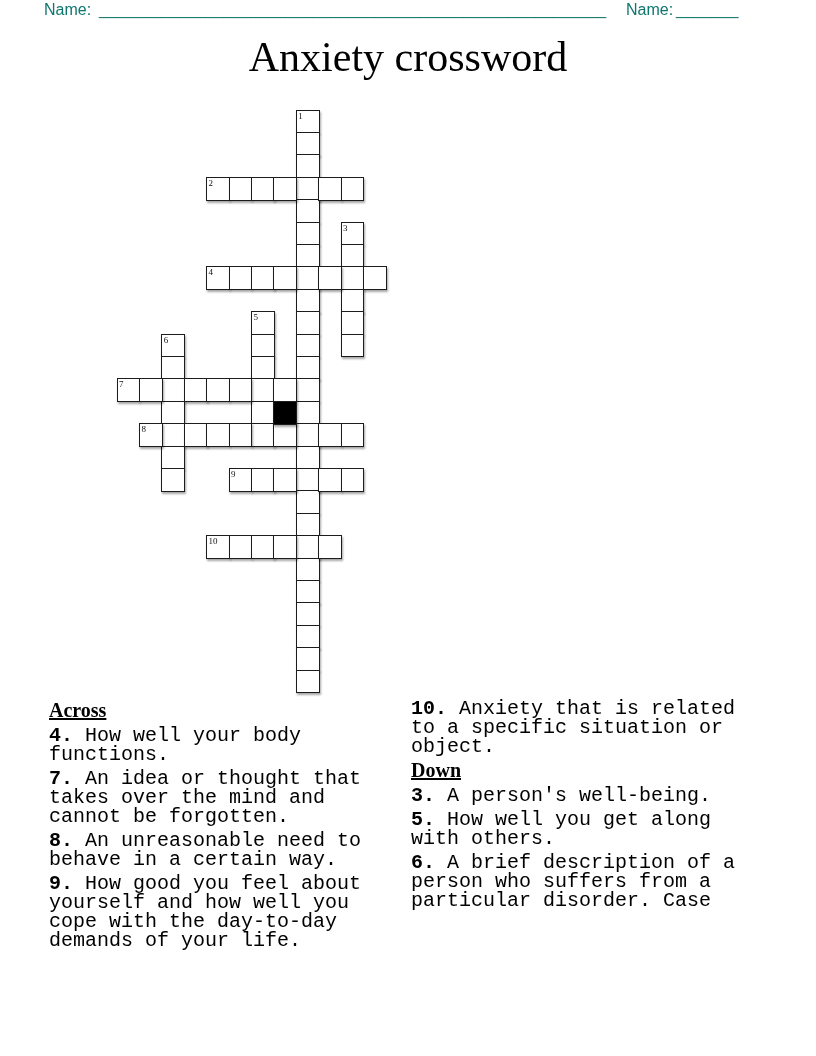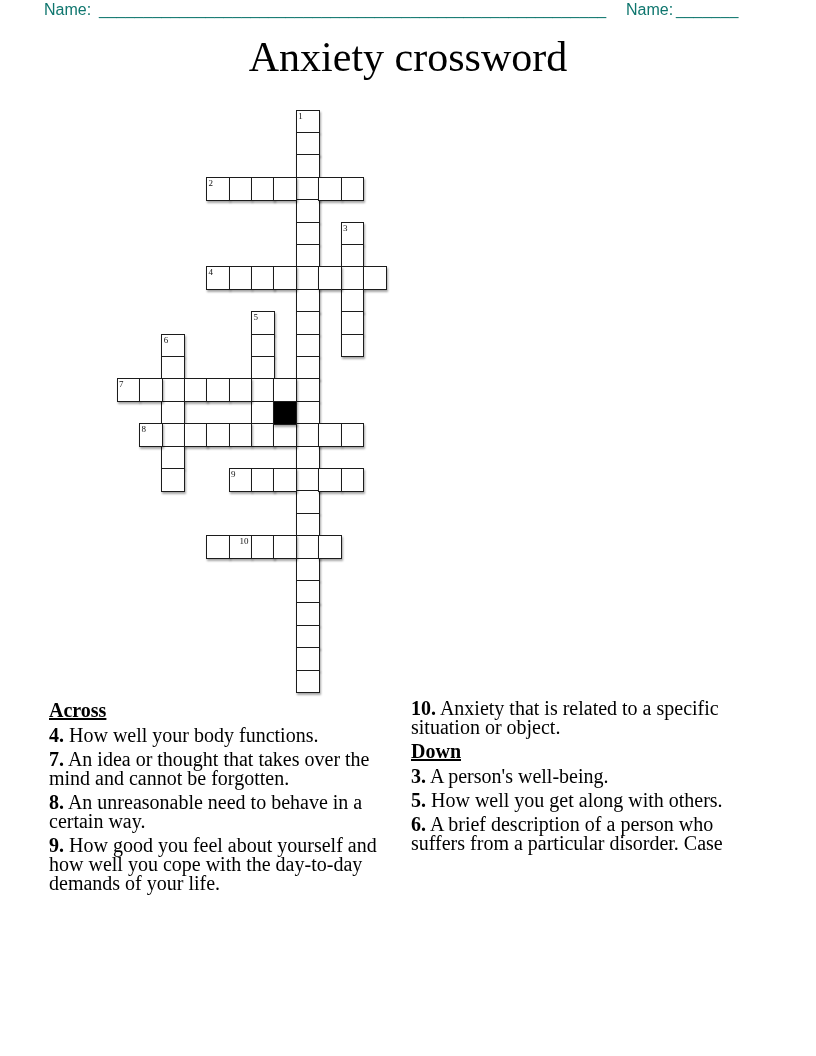--- a/index.html
+++ b/index.html
@@ -43,21 +43,21 @@
     font-size: 9px; line-height: 1; color: #111;
   }
   
   .clue-col {
     position: absolute; top: 699px;
     font-family: "Liberation Serif", serif;
     font-size: 20px; line-height: 19px;
   }
   #clues-left  { left: 49px;  width: 350px; }
   #clues-right { left: 411px; width: 335px; }
-  .clue { margin: 0 0 5px 0; }
+  .clue { margin: 0 0 5px 0; font-family: Liberation Mono, monospace; }
   .clue b { font-weight: bold; }
   .clue-heading { font-weight: bold; margin: 2px 0 6px 0; }
   .clue-heading span { text-decoration: underline; text-decoration-thickness: 1.5px; }
 </style>
 </head>
 <body>
 
 <span class="topspan" id="name-label">Name:</span>
 <span class="topspan" id="name-line">_________________________________________________________</span>
 <span class="topspan" id="date-label">Name:</span>
@@ -149,21 +149,21 @@
     <div class="cell black" style="left: 273.3px; top: 400.7px; width: 23.9px; height: 23.9px;"></div>
     <span class="cellnum" style="left: 298.2px; top: 111.5px;">1</span>
     <span class="cellnum" style="left: 208.6px; top: 178.7px;">2</span>
     <span class="cellnum" style="left: 343px; top: 223.5px;">3</span>
     <span class="cellnum" style="left: 208.6px; top: 268.3px;">4</span>
     <span class="cellnum" style="left: 253.4px; top: 313.1px;">5</span>
     <span class="cellnum" style="left: 163.8px; top: 335.5px;">6</span>
     <span class="cellnum" style="left: 119px; top: 380.3px;">7</span>
     <span class="cellnum" style="left: 141.4px; top: 425.1px;">8</span>
     <span class="cellnum" style="left: 231px; top: 469.9px;">9</span>
-    <span class="cellnum" style="left: 208.6px; top: 537.1px; margin-left: 31px;">10</span>
+    <span class="cellnum" style="left: 208.6px; top: 537.1px;">10</span>
   </div>
 
 <div class="clue-col" id="clues-left">
     <div class="clue-heading"><span>Across</span></div>
     <p class="clue"><b>4.</b> How well your body functions.</p>
     <p class="clue"><b>7.</b> An idea or thought that takes over the mind and cannot be forgotten.</p>
     <p class="clue"><b>8.</b> An unreasonable need to behave in a certain way.</p>
     <p class="clue"><b>9.</b> How good you feel about yourself and how well you cope with the day-to-day demands of your life.</p>
   </div>
 <div class="clue-col" id="clues-right">

